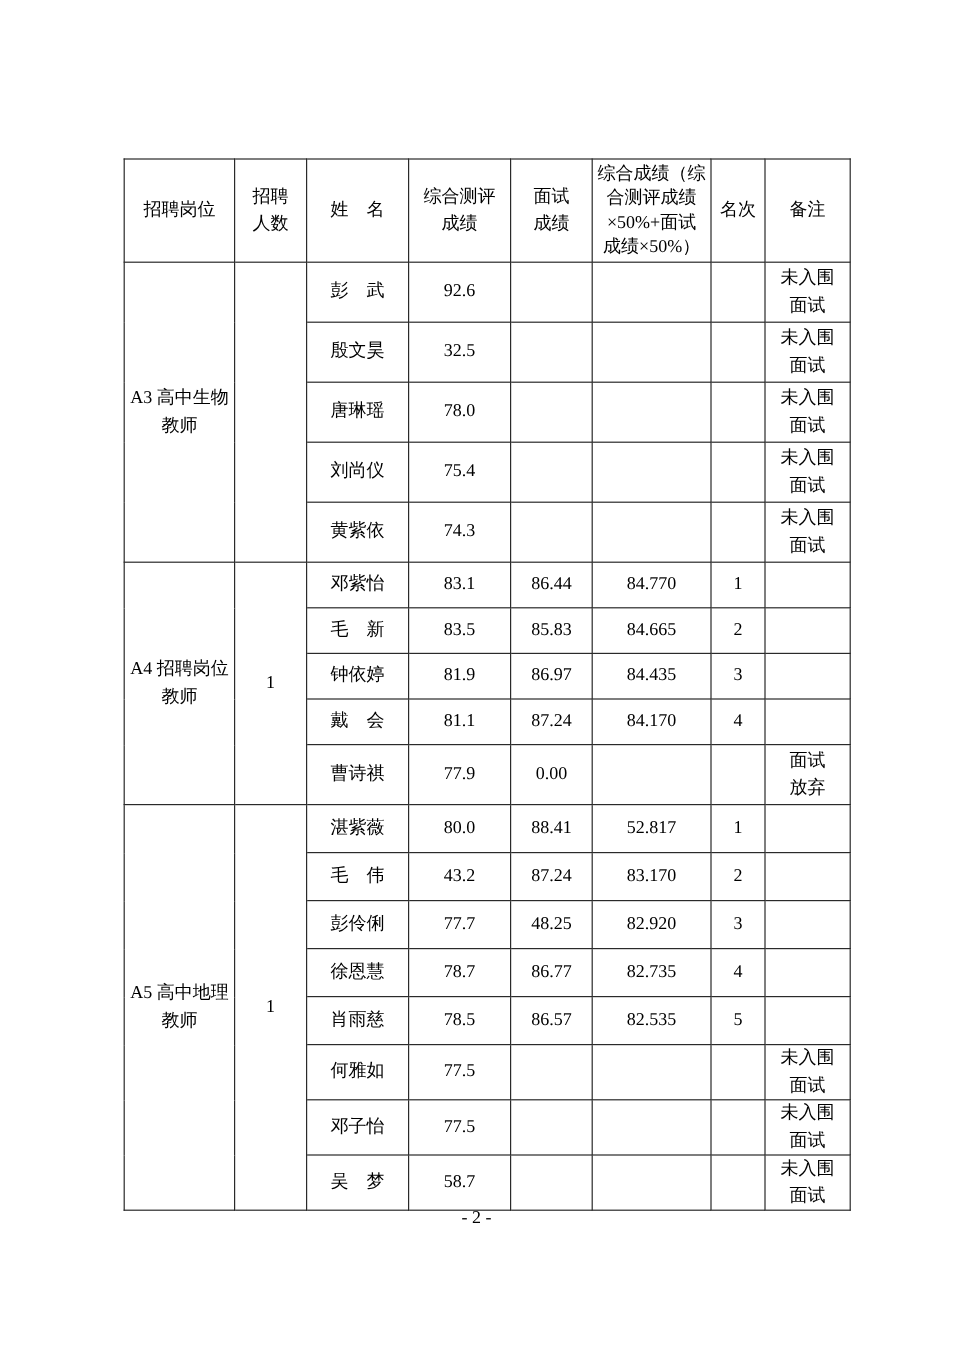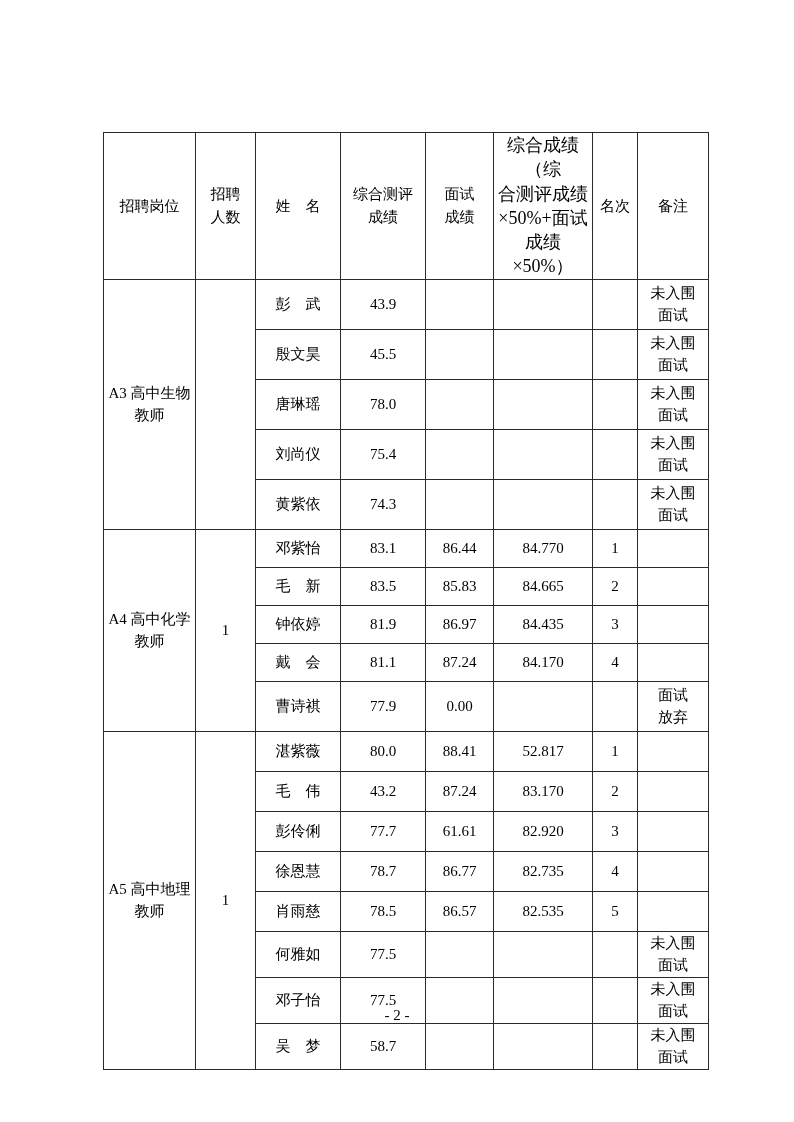--- a/index.html
+++ b/index.html
@@ -33,21 +33,21 @@
     text-align: center;
     vertical-align: middle;
     font-weight: normal;
     font-size: 15px;
     line-height: 1.5;
     padding: 0 2px;
     white-space: pre-line;
     overflow: hidden;
   }
   .score-table th.small-header {
-    font-size: 18px;
+    font-size: 15px;
     line-height: 1.35;
     padding: 0 1px;
     margin-top: 20px;
   }
   tr.h-header { height: 86px; }
   tr.h50 { height: 50px; }
   tr.h38 { height: 38px; }
   tr.h40 { height: 40px; }
   tr.h44 { height: 44px; margin-top: 28px; }
   .footer {
@@ -90,30 +90,30 @@
 成绩×50%）</th>
         <th>名次</th>
         <th>备注</th>
       </tr>
 
       <tr class="h50">
         <td rowspan="5">A3 高中生物
 教师</td>
         <td rowspan="5"></td>
         <td>彭　武</td>
-        <td>43.9</td>
+        <td>92.6</td>
         <td></td>
         <td></td>
         <td></td>
         <td>未入围
 面试</td>
       </tr>
       <tr class="h50">
         <td>殷文昊</td>
-        <td>45.5</td>
+        <td>32.5</td>
         <td></td>
         <td></td>
         <td></td>
         <td>未入围
 面试</td>
       </tr>
       <tr class="h50">
         <td>唐琳瑶</td>
         <td>78.0</td>
         <td></td>
@@ -135,21 +135,21 @@
         <td>黄紫依</td>
         <td>74.3</td>
         <td></td>
         <td></td>
         <td></td>
         <td>未入围
 面试</td>
       </tr>
 
       <tr class="h38">
-        <td rowspan="5">A4 高中化学
+        <td rowspan="5">A4 招聘岗位
 教师</td>
         <td rowspan="5">1</td>
         <td>邓紫怡</td>
         <td>83.1</td>
         <td>86.44</td>
         <td>84.770</td>
         <td>1</td>
         <td></td>
       </tr>
       <tr class="h38">
@@ -201,21 +201,21 @@
         <td>毛　伟</td>
         <td>43.2</td>
         <td>87.24</td>
         <td>83.170</td>
         <td>2</td>
         <td></td>
       </tr>
       <tr class="h40">
         <td>彭伶俐</td>
         <td>77.7</td>
-        <td>61.61</td>
+        <td>48.25</td>
         <td>82.920</td>
         <td>3</td>
         <td></td>
       </tr>
       <tr class="h40">
         <td>徐恩慧</td>
         <td>78.7</td>
         <td>86.77</td>
         <td>82.735</td>
         <td>4</td>

